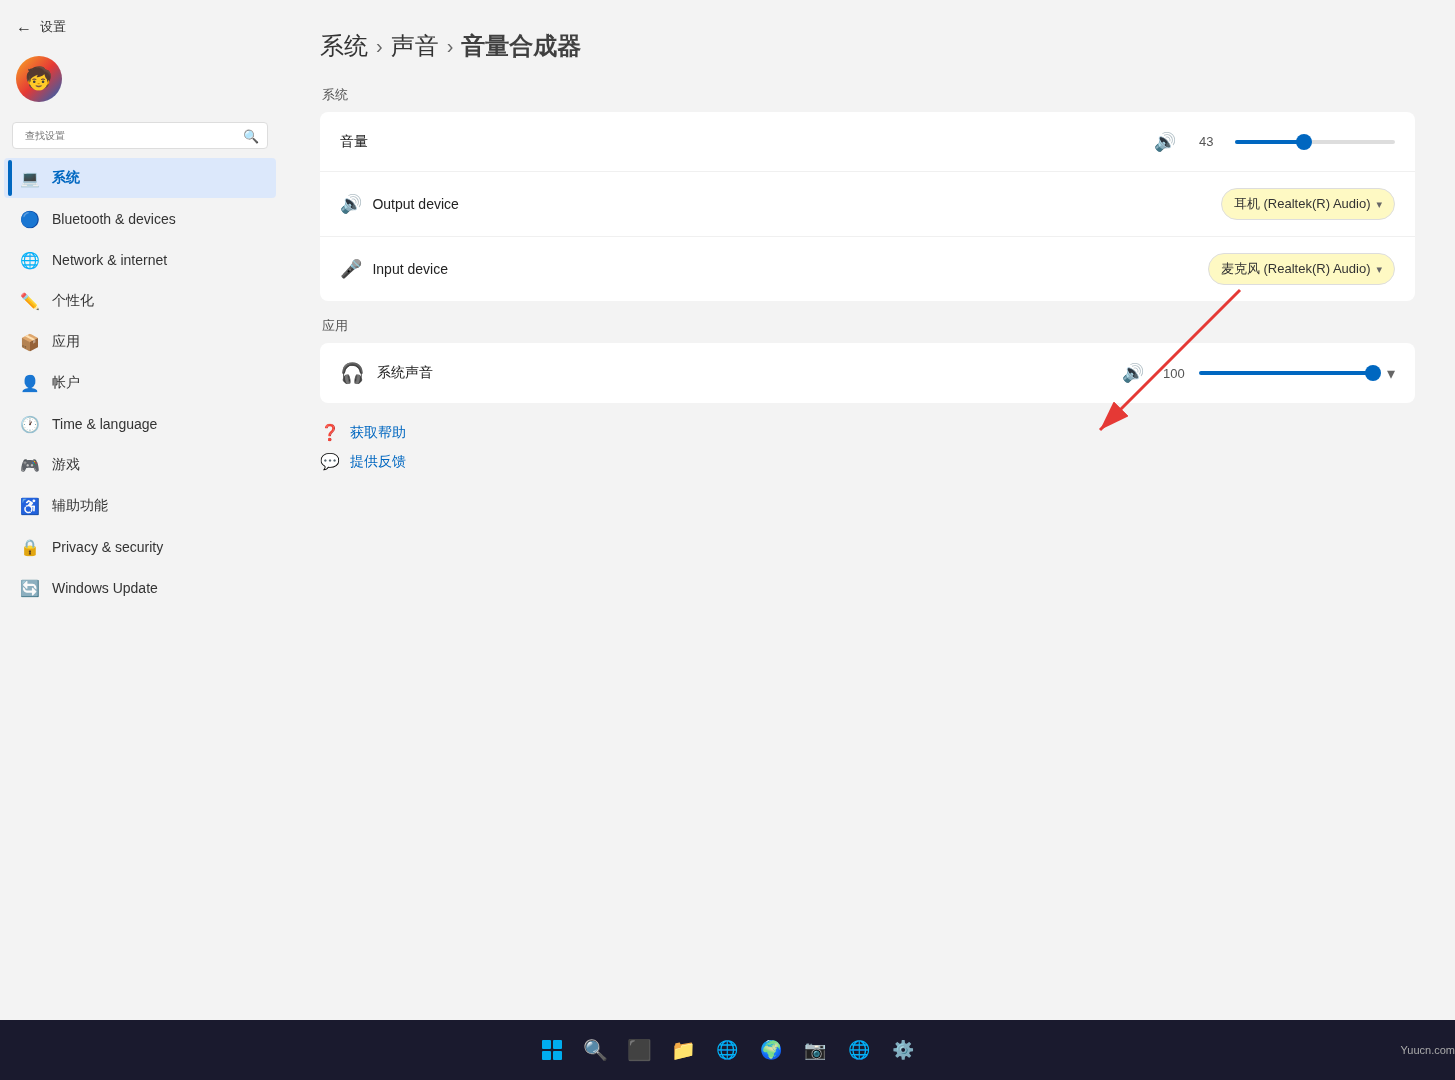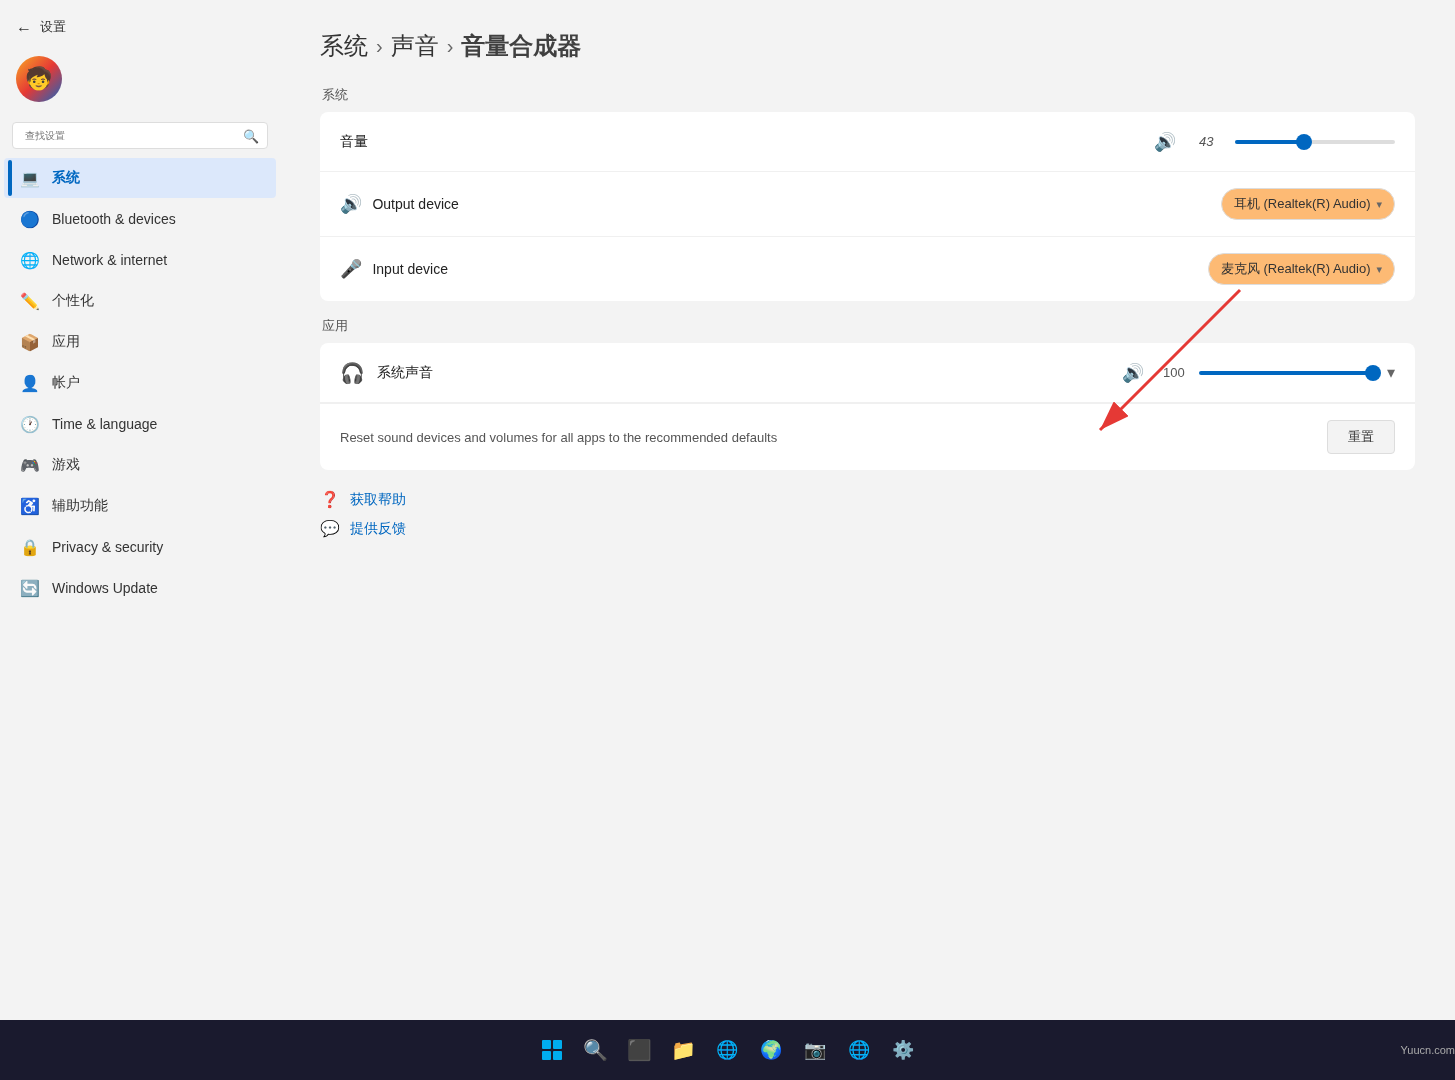--- a/index.html
+++ b/index.html
@@ -188,21 +188,20 @@
       margin-left: auto;
       display: flex;
       align-items: center;
       gap: 12px;
     }
 
     .volume-slider-wrap {
       display: flex;
       align-items: center;
       gap: 8px;
-      font-style: italic;
     }
     .vol-num {
       font-size: 13px;
       color: #555;
       min-width: 28px;
     }
 
     .slider-track {
       width: 160px;
       height: 4px;
@@ -225,21 +224,21 @@
       position: absolute;
       top: 50%;
       transform: translateY(-50%);
       cursor: pointer;
     }
 
     .dropdown-btn {
       display: flex;
       align-items: center;
       gap: 6px;
-      background: #fdba74;
+      background: #fef9c3;
       border: 1px solid #ddd;
       border-radius: 16px;
       padding: 6px 12px;
       font-size: 13px;
       cursor: pointer;
       color: #333;
     }
     .dropdown-btn .chevron {
       font-size: 11px;
       color: #666;
@@ -506,24 +505,20 @@
         <div class="app-row-right">
           <span class="row-icon">🔊</span>
           <span class="vol-num">100</span>
           <div class="app-slider-track" id="app-track">
             <div class="app-slider-thumb"></div>
           </div>
           <span style="cursor:pointer;color:#666;">▾</span>
         </div>
       </div>
 
-      <div class="reset-row">
-        <span class="reset-text">Reset sound devices and volumes for all apps to the recommended defaults</span>
-        <button class="reset-btn">重置</button>
-      </div>
     </div>
   </div>
 
   <div class="help-section">
     <a class="help-link">
       <span class="help-link-icon">❓</span>
       <span>获取帮助</span>
     </a>
     <a class="help-link">
       <span class="help-link-icon">💬</span>

